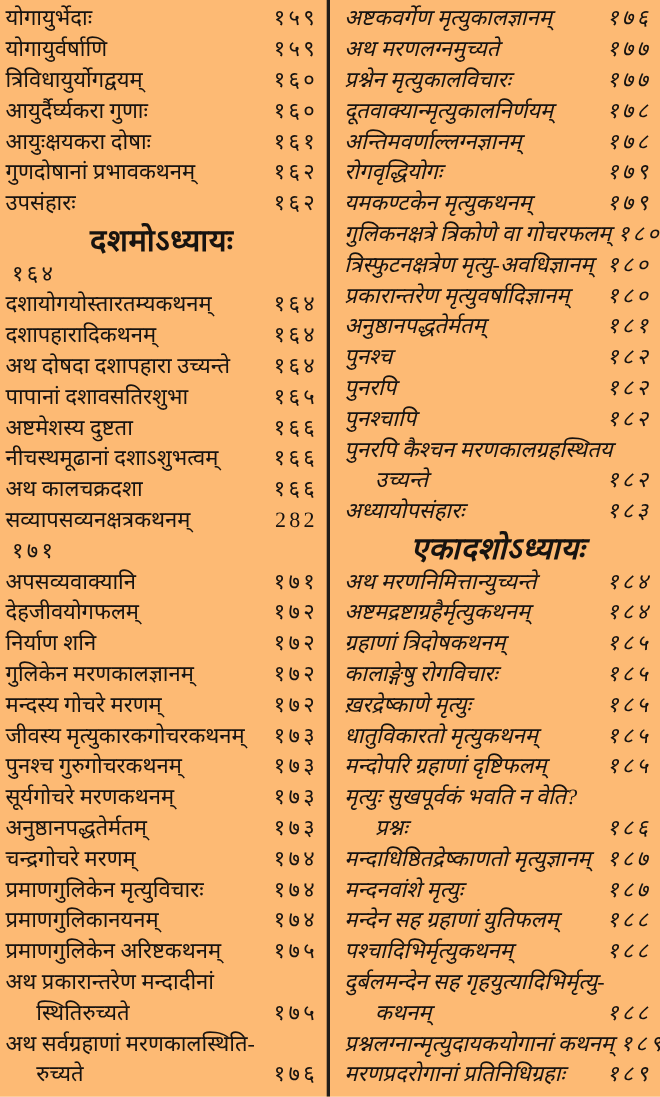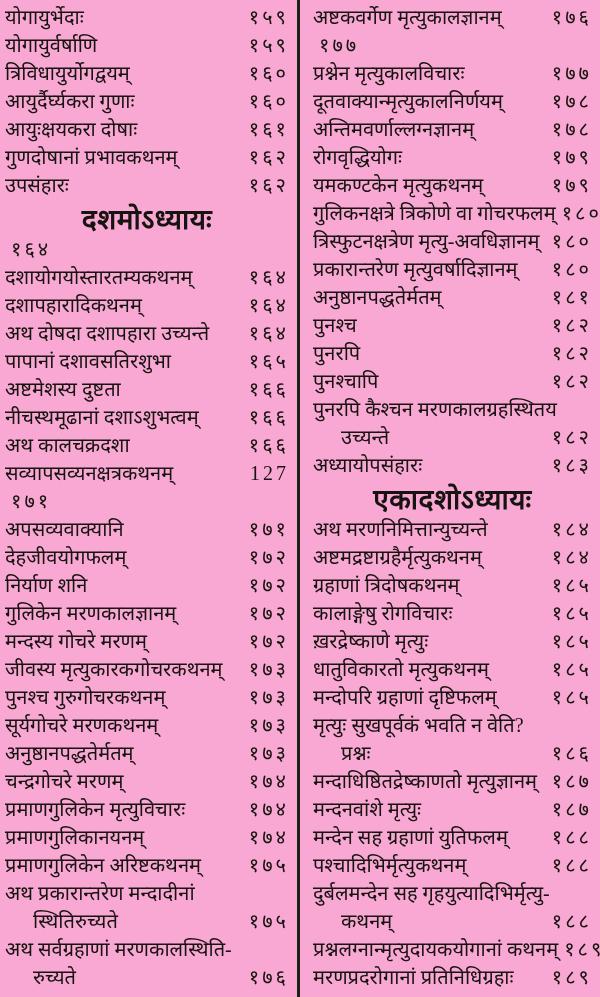--- a/index.html
+++ b/index.html
@@ -9,25 +9,25 @@
     overflow: hidden;
     background: #f6f4ef;
     color: #171310;
     font-family: "Liberation Serif", "DejaVu Serif", serif;
   }
   .page {
     position: relative;
     width: 600px;
     height: 997px;
     display: flex;
-    background: #f9a8d4;
+    background: #fdba74;
   }
   .col { box-sizing: border-box; }
   .col-left  { width: 297px; padding: 3px 8px 0 5px; }
-  .col-right { width: 300px; padding: 3px 8px 16px 13px; }
+  .col-right { width: 300px; padding: 3px 8px 16px 13px; font-style: italic; }
   .divider {
     width: 3px;
     height: 997px;
     background: #211d19;
     flex-shrink: 0;
   }
   .row {
     display: flex;
     justify-content: space-between;
     align-items: baseline;
@@ -114,21 +114,21 @@
       <div class="row">
         <span class="title">नीचस्थमूढानां दशाऽशुभत्वम्</span>
         <span class="page-num">१६६</span>
       </div>
       <div class="row">
         <span class="title">अथ कालचक्रदशा</span>
         <span class="page-num">१६६</span>
       </div>
       <div class="row">
         <span class="title">सव्यापसव्यनक्षत्रकथनम्</span>
-        <span class="page-num">127</span>
+        <span class="page-num">282</span>
       </div>
       <div class="row">
         <span class="page-num">१७१</span>
       </div>
       <div class="row">
         <span class="title">अपसव्यवाक्यानि</span>
         <span class="page-num">१७१</span>
       </div>
       <div class="row">
         <span class="title">देहजीवयोगफलम्</span>
@@ -195,20 +195,21 @@
         <span class="page-num">१७६</span>
       </div>
     </div>
   <div class="divider"></div>
   <div class="col col-right">
       <div class="row">
         <span class="title">अष्टकवर्गेण मृत्युकालज्ञानम्</span>
         <span class="page-num">१७६</span>
       </div>
       <div class="row">
+        <span class="title">अथ मरणलग्नमुच्यते</span>
         <span class="page-num">१७७</span>
       </div>
       <div class="row">
         <span class="title">प्रश्नेन मृत्युकालविचारः</span>
         <span class="page-num">१७७</span>
       </div>
       <div class="row">
         <span class="title">दूतवाक्यान्मृत्युकालनिर्णयम्</span>
         <span class="page-num">१७८</span>
       </div>

